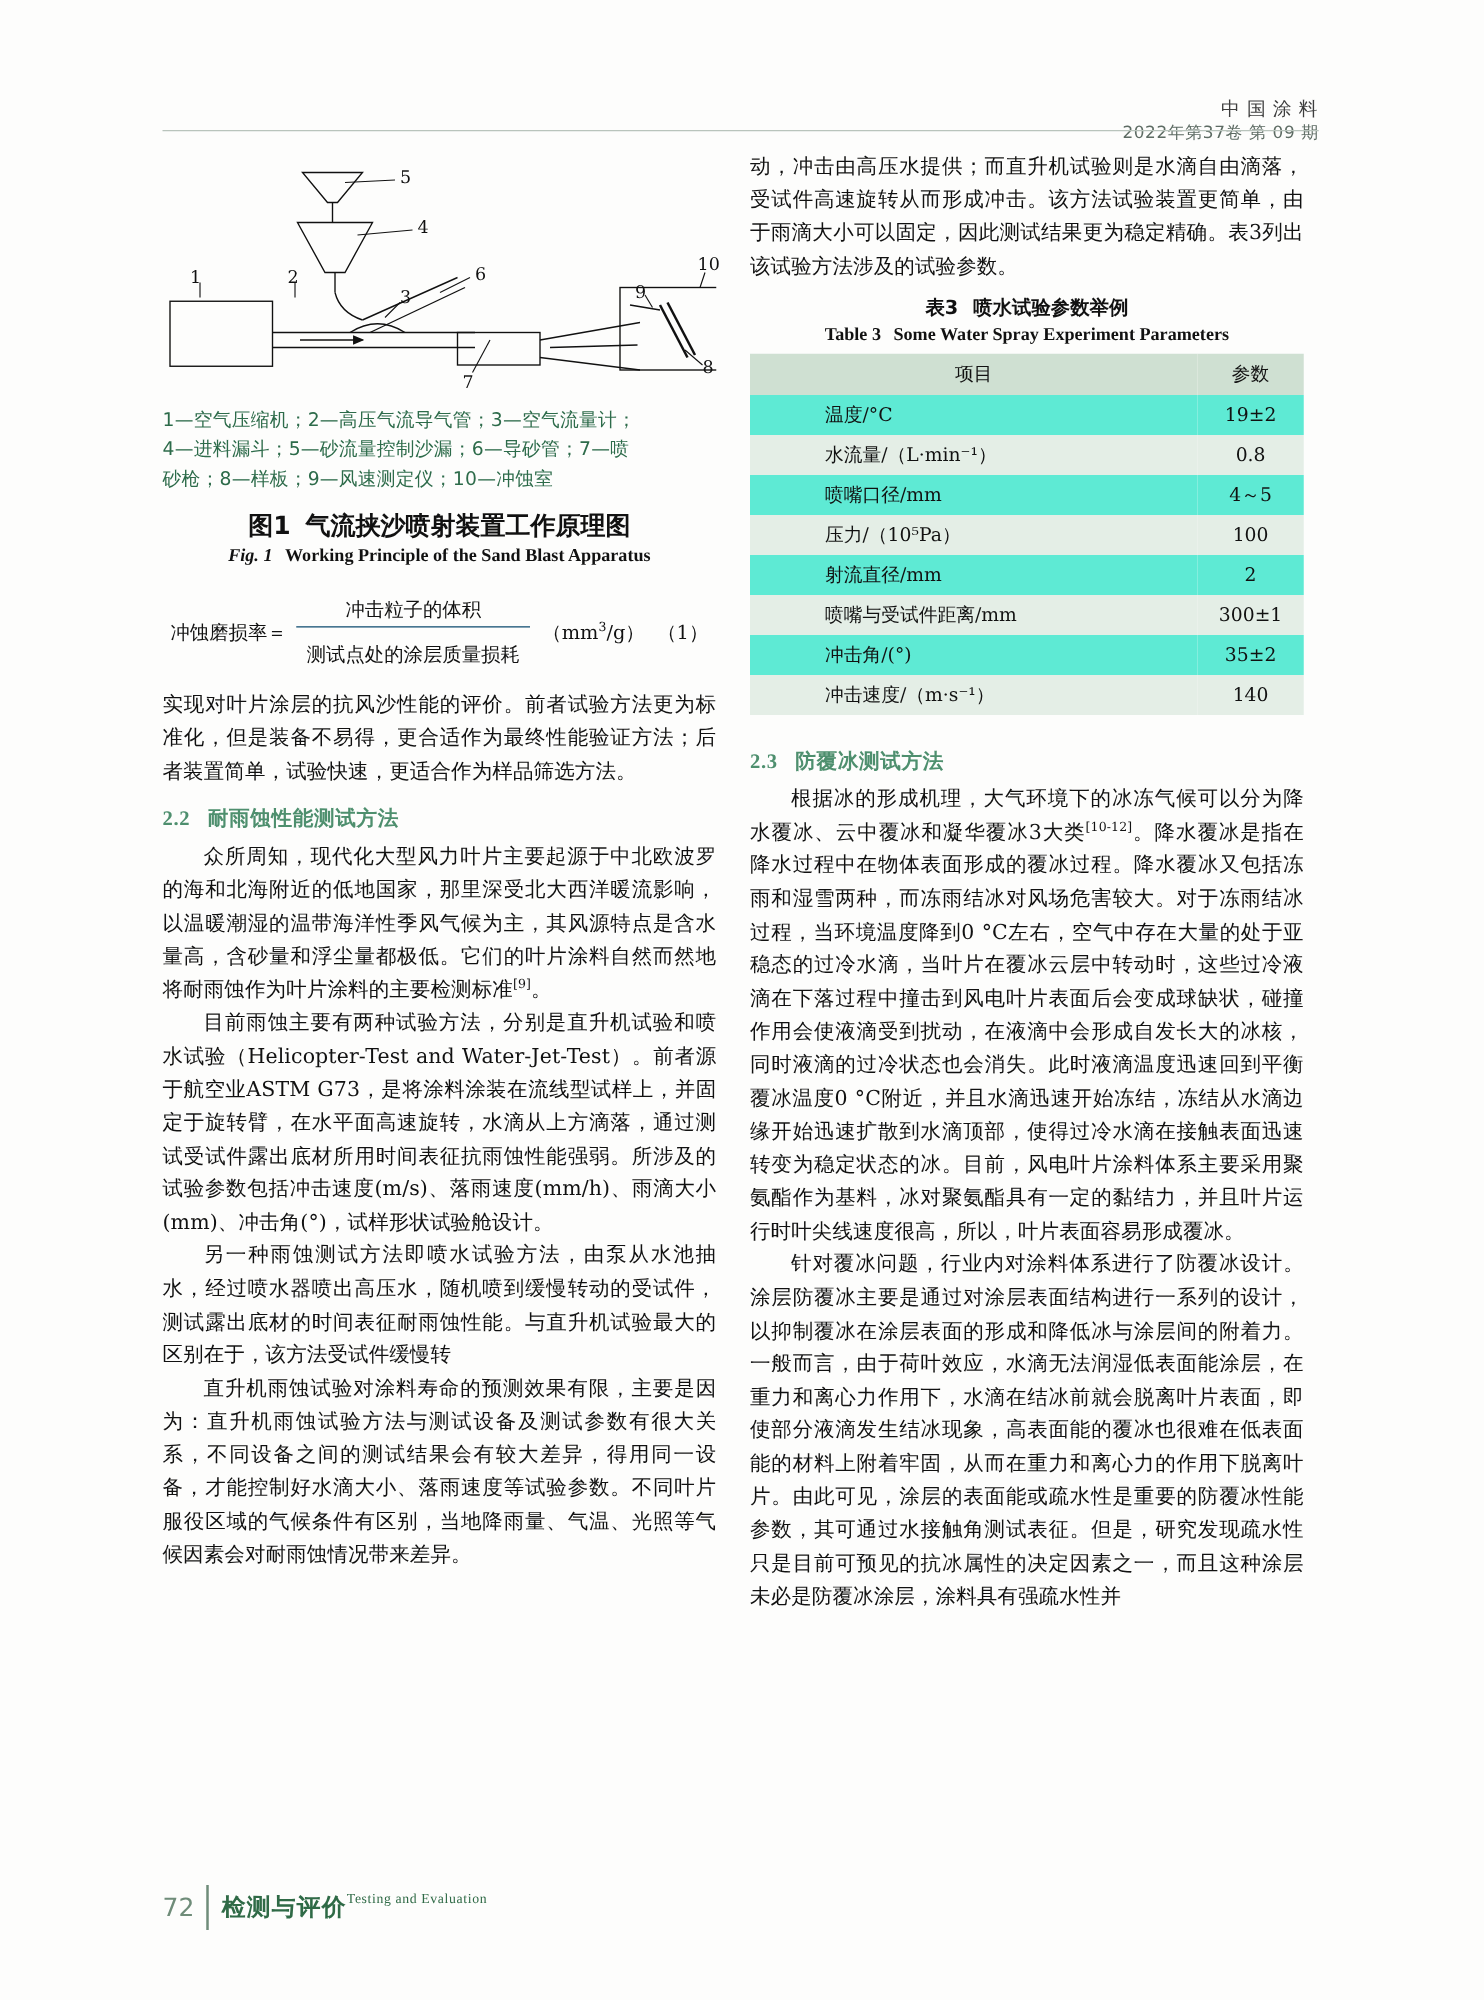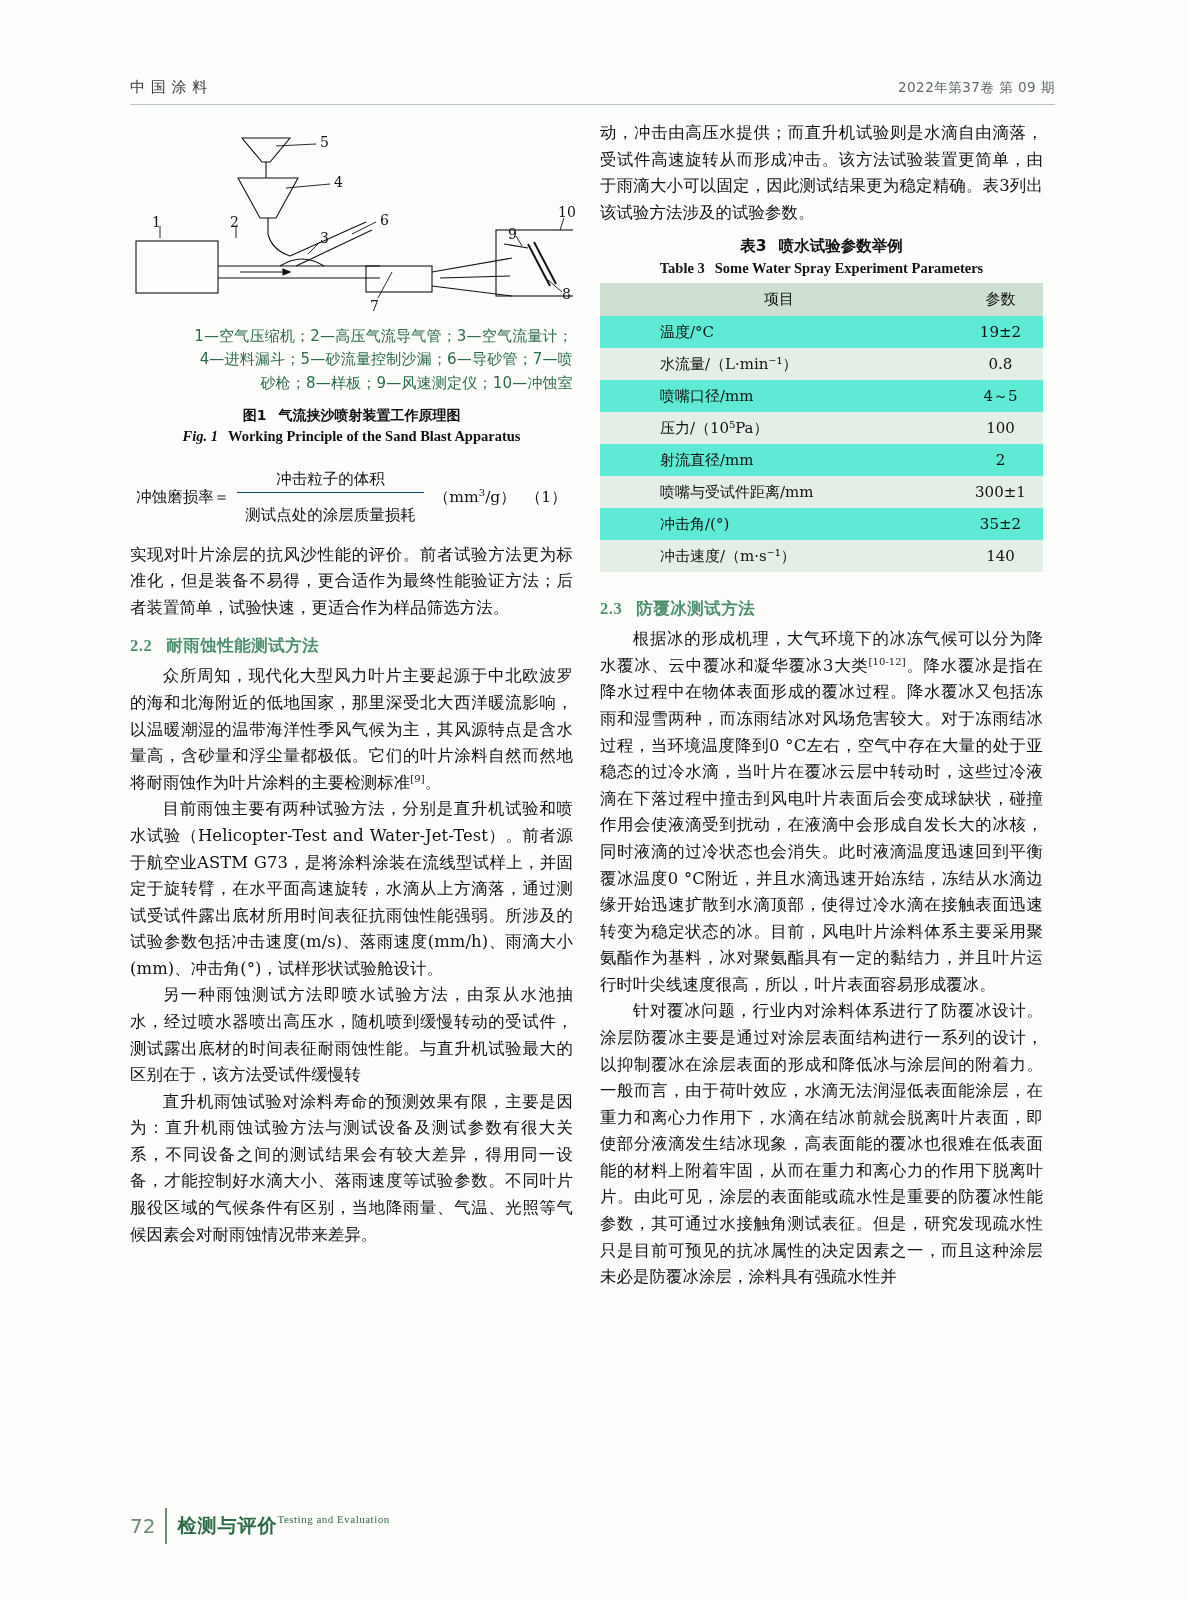--- a/index.html
+++ b/index.html
@@ -26,20 +26,21 @@
     position: absolute;
     top: 78px;
     left: 130px;
     width: 925px;
     display: flex;
     justify-content: space-between;
     align-items: flex-end;
     font-size: 15px;
     color: #3d3d3d;
     letter-spacing: 1px;
+    flex-direction: column;
   }
   .header .issue {
     font-family: "DejaVu Sans", sans-serif;
     font-size: 13.5px;
     color: #5d6b63;
     letter-spacing: 0.5px;
   }
   .header-rule {
     position: absolute;
     top: 104px;
@@ -92,26 +93,26 @@
     width: 443px;
     height: 195px;
     margin: 0 auto;
   }
   .fig-caption-cn {
     margin-top: 4px;
     font-size: 15px;
     font-family: "DejaVu Sans", sans-serif;
     color: #2d6b4a;
     line-height: 1.55;
-    text-align: right;
+    text-align: left;
     letter-spacing: 0.2px;
   }
   .fig-title-cn {
     margin-top: 12px;
-    font-size: 14px;
+    font-size: 20px;
     font-weight: bold;
     font-family: "DejaVu Sans", sans-serif;
     color: #111;
   }
   .fig-title-en {
     margin-top: 3px;
     font-size: 14.5px;
     font-weight: bold;
     font-family: "Liberation Serif", serif;
     color: #111;

